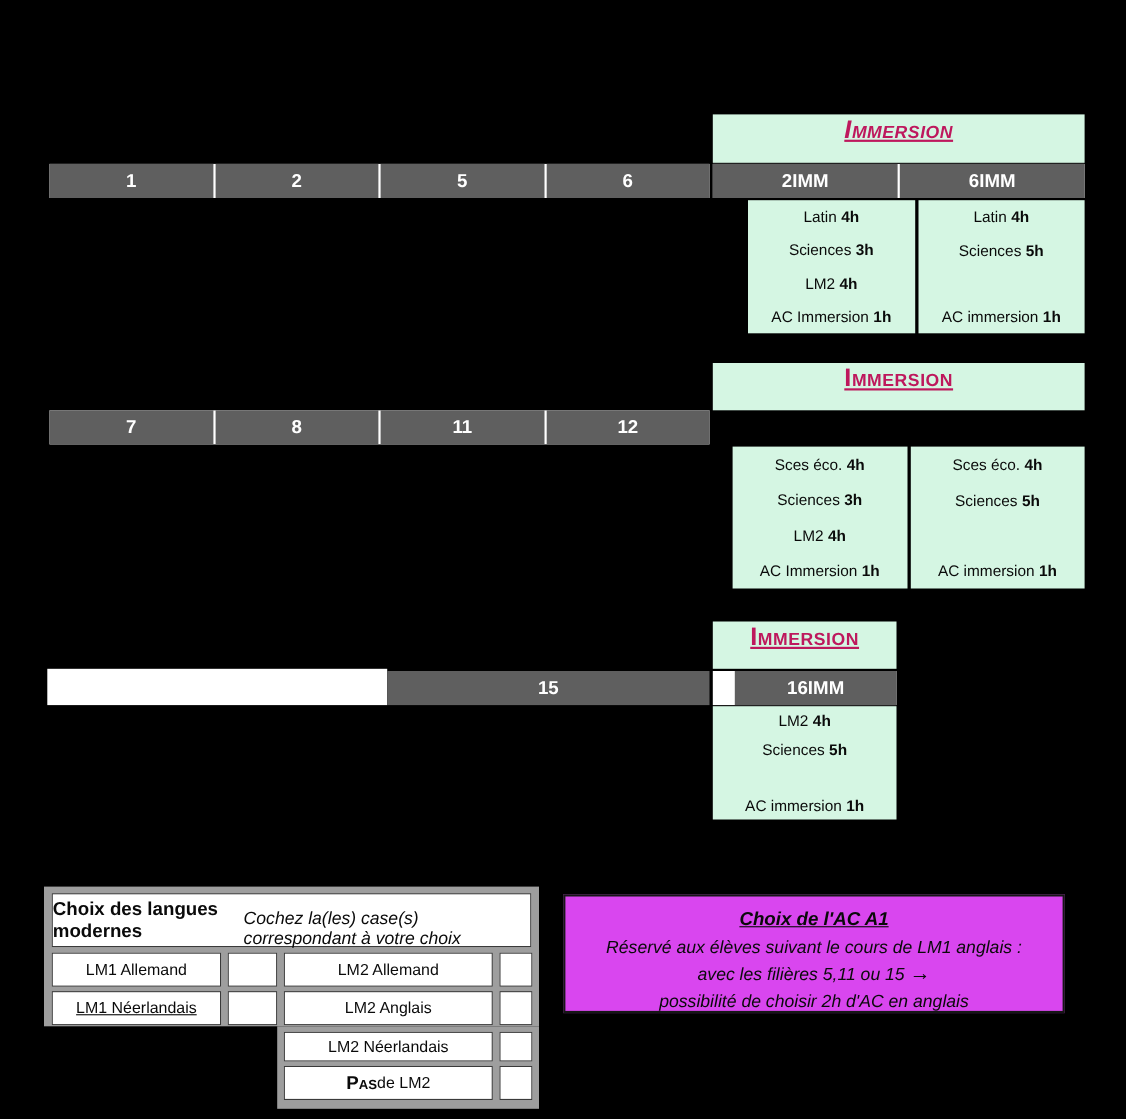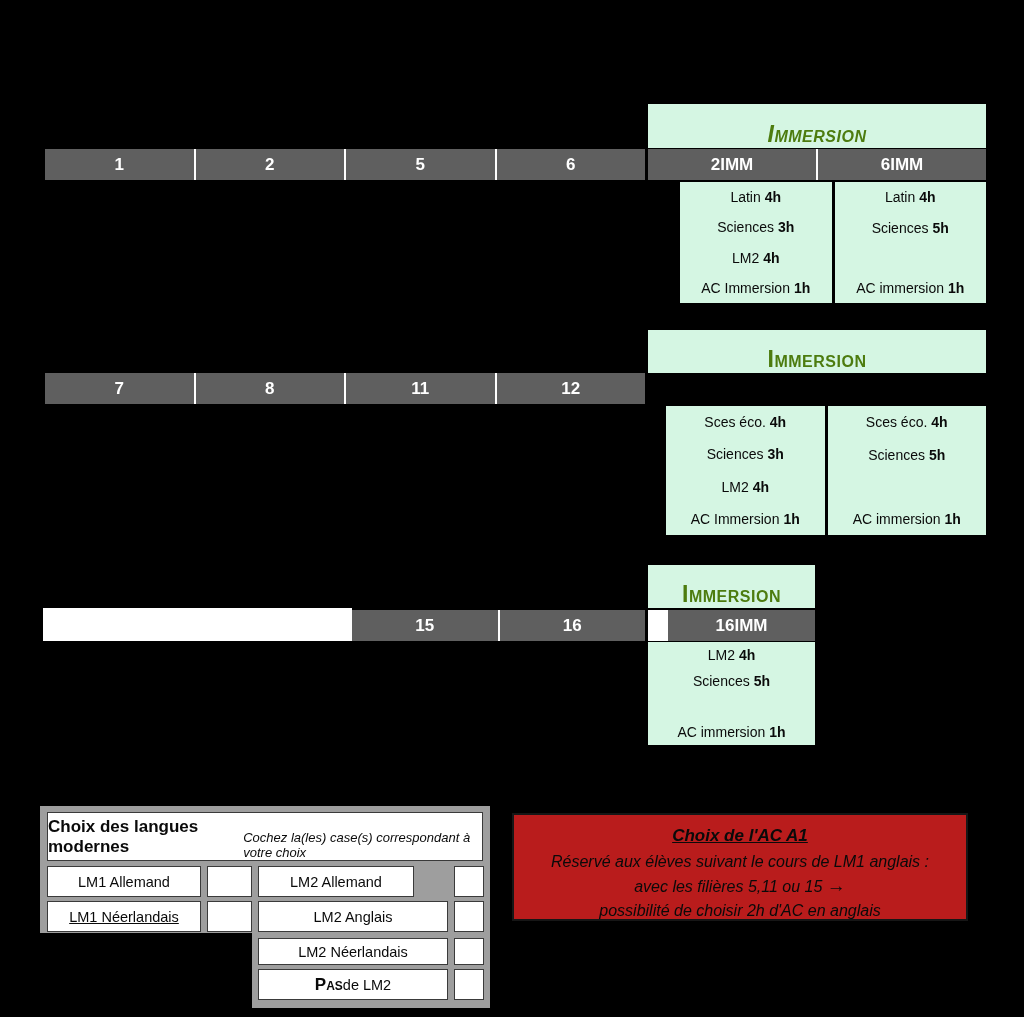--- a/index.html
+++ b/index.html
@@ -2,23 +2,23 @@
 <html><head>
 <meta charset="utf-8">
 <style>
   html,body{margin:0;padding:0;background:#000;}
   #page{position:relative;width:1024px;height:1017px;background:#000;overflow:hidden;
         font-family:"Liberation Sans", sans-serif;color:#111;}
   .abs{position:absolute;box-sizing:border-box;}
 
   
   .mint{background:#d5f6e3;}
-  .imm-head{display:flex;align-items:flex-end;justify-content:center;
+  .imm-head{display:flex;align-items:flex-start;justify-content:center;
             font-weight:700;font-size:23px;font-variant:small-caps;
-            letter-spacing:.5px;color:#4d7c0f;}
+            letter-spacing:.5px;color:#be185d;text-decoration:underline;}
   .imm-head.italic{font-style:italic;}
 
   
   .row-strip{background:#fff;display:flex;gap:2px;}
   .gcell{flex:1;background:#5f5f5f;color:#fff;font-weight:700;font-size:17px;
          display:flex;align-items:center;justify-content:center;}
 
   
   .course-pair{display:flex;gap:3px;background:#000;}
   .course-cell{flex:1;background:#d5f6e3;display:flex;flex-direction:column;
@@ -26,25 +26,25 @@
                font-size:14px;color:#0a0a0a;}
   .cl{white-space:pre;min-height:15px;}
   .cl b{margin-left:4px;}
 
   
   .gbox{background:#9e9e9e;}
   .wcell{position:absolute;box-sizing:border-box;background:#fff;border:1px solid #3a3a3a;
          display:flex;align-items:center;justify-content:center;font-size:14.5px;color:#0a0a0a;}
   .title-cell{justify-content:center;gap:3px;}
   .lang-title{font-weight:700;font-size:17px;}
-  .lang-sub{font-style:italic;font-size:13px;margin-top:16px;}
+  .lang-sub{font-style:italic;font-size:16px;margin-top:16px;}
   .pas{font-variant:small-caps;font-weight:700;font-size:17px;}
 
   
-  .acbox{background:#b91c1c;border:2px solid #161616;text-align:center;
+  .acbox{background:#d946ef;border:2px solid #161616;text-align:center;
          font-style:italic;font-size:16px;color:#0a0a0a;padding-top:9px;line-height:24px;}
   .ac-title{font-weight:700;font-size:17px;text-decoration:underline;margin-bottom:2px;}
   .arrow{font-style:normal;font-weight:700;font-size:19px;}
 </style>
 </head>
 <body>
 
 <div id="page">
 
   <div class="abs mint imm-head italic" style="left:648px;top:104px;width:338px;height:44px;">
@@ -106,21 +106,20 @@
   </div>
 
   <div class="abs mint imm-head" style="left:648px;top:565px;width:167px;height:43px;">
     <span>Immersion</span>
   </div>
 
   <div class="abs" style="left:43px;top:608px;width:309px;height:33px;background:#fff;"></div>
 
   <div class="abs row-strip" style="left:352px;top:610px;width:293px;height:31px;">
     <div class="gcell">15</div>
-    <div class="gcell">16</div>
   </div>
 
   <div class="abs row-strip" style="left:648px;top:610px;width:167px;height:31px;padding-left:20px;">
     <div class="gcell">16IMM</div>
   </div>
 
   <div class="abs course-pair" style="left:648px;top:642px;width:167px;height:103px;">
     <div class="course-cell">
       <span class="cl"><span>LM2</span><b>4h</b></span>
       <span class="cl"><span>Sciences</span><b>5h</b></span>
@@ -134,21 +133,21 @@
 
   <div class="wcell title-cell" style="left:47px;top:812px;width:436px;height:49px;">
     <span class="lang-title">Choix des langues modernes</span>
     <span class="lang-sub">Cochez la(les) case(s) correspondant à votre choix</span>
   </div>
 
   <div class="wcell" style="left:47px;top:866px;width:154px;height:31px;">
     <span>LM1 Allemand</span>
   </div>
   <div class="wcell" style="left:207px;top:866px;width:45px;height:31px;"></div>
-  <div class="wcell" style="left:258px;top:866px;width:156px;height:31px;">
+  <div class="wcell" style="left:258px;top:866px;width:190px;height:31px;">
     <span>LM2 Allemand</span>
   </div>
   <div class="wcell" style="left:454px;top:866px;width:30px;height:31px;"></div>
 
   <div class="wcell" style="left:47px;top:901px;width:154px;height:31px;text-decoration:underline;">
     <span>LM1 Néerlandais</span>
   </div>
   <div class="wcell" style="left:207px;top:901px;width:45px;height:31px;"></div>
   <div class="wcell" style="left:258px;top:901px;width:190px;height:31px;">
     <span>LM2 Anglais</span>

